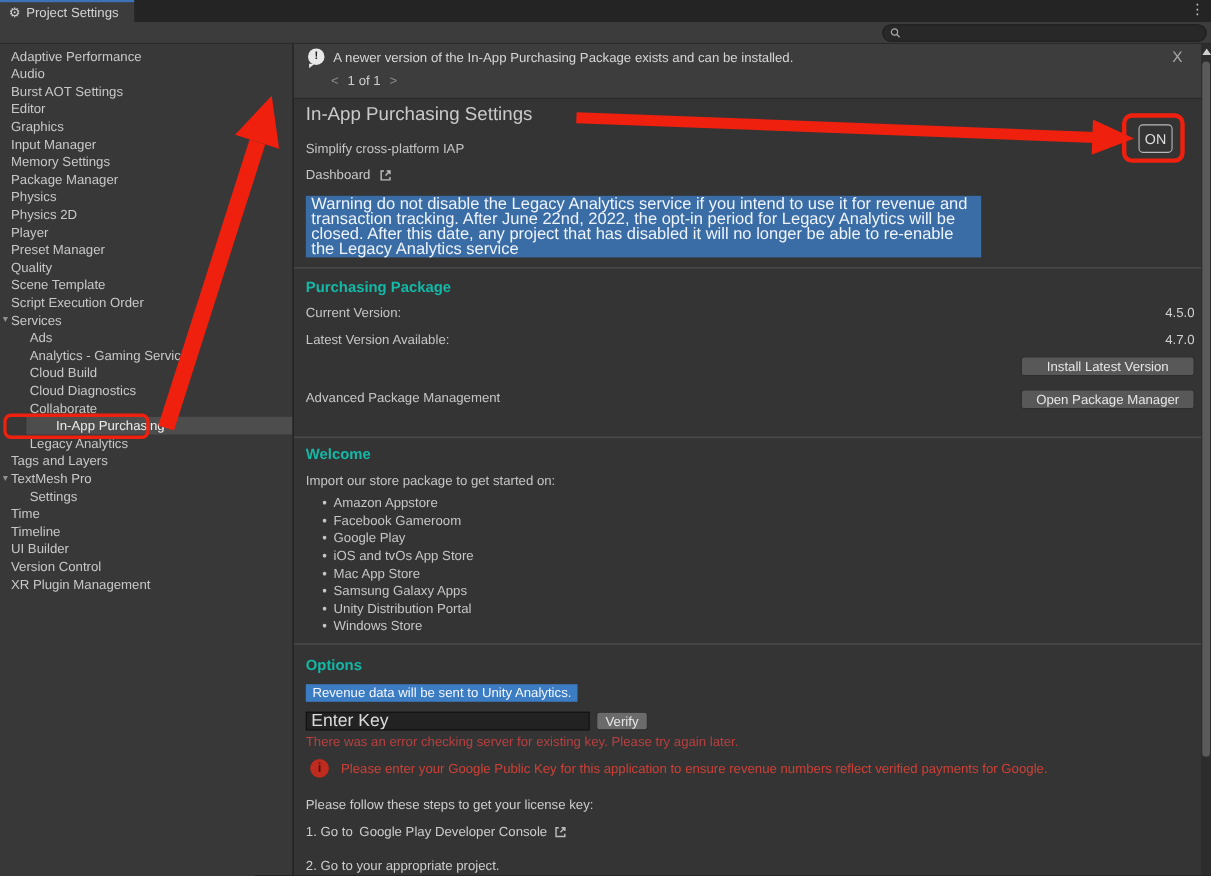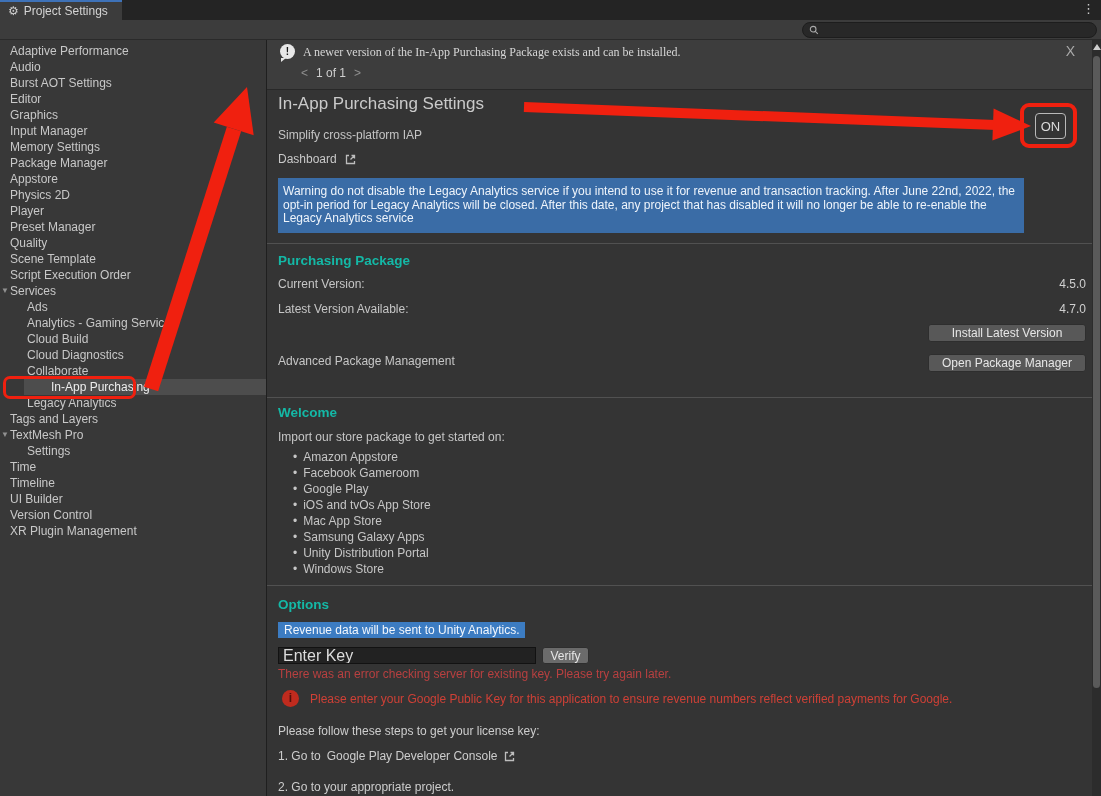--- a/index.html
+++ b/index.html
@@ -38,36 +38,36 @@
   .main { position:absolute; left:266px; top:40px; width:835px; height:756px; background:#343434; border-left:1px solid #1f1f1f; }
   .notification { position:absolute; left:0; top:0; width:826px; height:50px; background:#3d3d3d; border-bottom:1px solid #282828; }
   .bubble {
     position:absolute; left:13px; top:4px; width:15px; height:15px; border-radius:50%;
     background:#e8e8e8; color:#1c1c1c; font-weight:bold; font-size:10px; text-align:center; line-height:15px;
   }
   .bubble::after {
     content:""; position:absolute; left:1px; bottom:-3px; width:0; height:0;
     border-left:5px solid #e8e8e8; border-bottom:4px solid transparent;
   }
-  .notif-msg { position:absolute; left:36px; top:5px; font-size:12px; color:#d6d6d6;font-family:Liberation Serif, serif; }
+  .notif-msg { position:absolute; left:36px; top:5px; font-size:12px; color:#d6d6d6; }
   .pager { position:absolute; left:34px; top:26px; font-size:12px; color:#cfcfcf; display:flex; gap:8px; }
   .pager .chev { color:#8f8f8f; cursor:pointer; }
   .notif-close { position:absolute; right:18px; top:3px; font-size:14px; color:#a9a9a9; cursor:pointer; }
   .page-title { position:absolute; left:11px; top:54px; font-size:17px; color:#cacaca; }
   .on-btn {
     position:absolute; left:768px; top:73px; width:31px; height:26px;
     border:1px solid #b9b9b9; border-radius:4px; background:transparent;
     color:#dcdcdc; font-size:13px; display:flex; align-items:center; justify-content:center; cursor:pointer;
   }
   .subtitle { position:absolute; left:11px; top:88px; color:#c4c4c4; }
   .dashboard { position:absolute; left:11px; top:112px; display:flex; align-items:center; gap:7px; cursor:pointer; color:#c9c9c9; }
   .warnbox {
-    position:absolute; left:11px; top:138px; width:746px;
+    position:absolute; left:11px; top:138px; width:614px;
     background:var(--warning-blue,#3a6ca6); color:#eef4fb;
-    font-size:12px; line-height:13.5px; padding:7px 5px;
+    font-size:15px; line-height:13.5px; padding:1px 5px;
   }
   .divider { position:absolute; left:0; width:826px; height:1px; background:#515151; }
   .sec-title { position:absolute; left:11px; font-size:13.5px; font-weight:bold; color:#14b8a6; }
   .fldlabel { position:absolute; left:11px; color:#c6c6c6; }
   .fldvalue { position:absolute; right:15px; color:#d0d0d0; }
   .gbtn {
     position:absolute; height:18px; background:#585858; border:1px solid #2e2e2e; border-radius:3px;
     color:#e6e6e6; font-size:12px; font-family:inherit; cursor:pointer; text-align:center;
   }
   .bullets { position:absolute; left:26px; list-style:none; }
@@ -127,21 +127,21 @@
 
   <div class="sidebar" id="sidebar">
       <div class="side-item ind0"><span class="lbl">Adaptive Performance</span></div>
       <div class="side-item ind0"><span class="lbl">Audio</span></div>
       <div class="side-item ind0"><span class="lbl">Burst AOT Settings</span></div>
       <div class="side-item ind0"><span class="lbl">Editor</span></div>
       <div class="side-item ind0"><span class="lbl">Graphics</span></div>
       <div class="side-item ind0"><span class="lbl">Input Manager</span></div>
       <div class="side-item ind0"><span class="lbl">Memory Settings</span></div>
       <div class="side-item ind0"><span class="lbl">Package Manager</span></div>
-      <div class="side-item ind0"><span class="lbl">Appstore</span></div>
+      <div class="side-item ind0"><span class="lbl">Physics</span></div>
       <div class="side-item ind0"><span class="lbl">Physics 2D</span></div>
       <div class="side-item ind0"><span class="lbl">Player</span></div>
       <div class="side-item ind0"><span class="lbl">Preset Manager</span></div>
       <div class="side-item ind0"><span class="lbl">Quality</span></div>
       <div class="side-item ind0"><span class="lbl">Scene Template</span></div>
       <div class="side-item ind0"><span class="lbl">Script Execution Order</span></div>
       <div class="side-item ind0"><span class="fold">▼</span><span class="lbl">Services</span></div>
       <div class="side-item ind1"><span class="lbl">Ads</span></div>
       <div class="side-item ind1"><span class="lbl">Analytics - Gaming Services</span></div>
       <div class="side-item ind1"><span class="lbl">Cloud Build</span></div>

